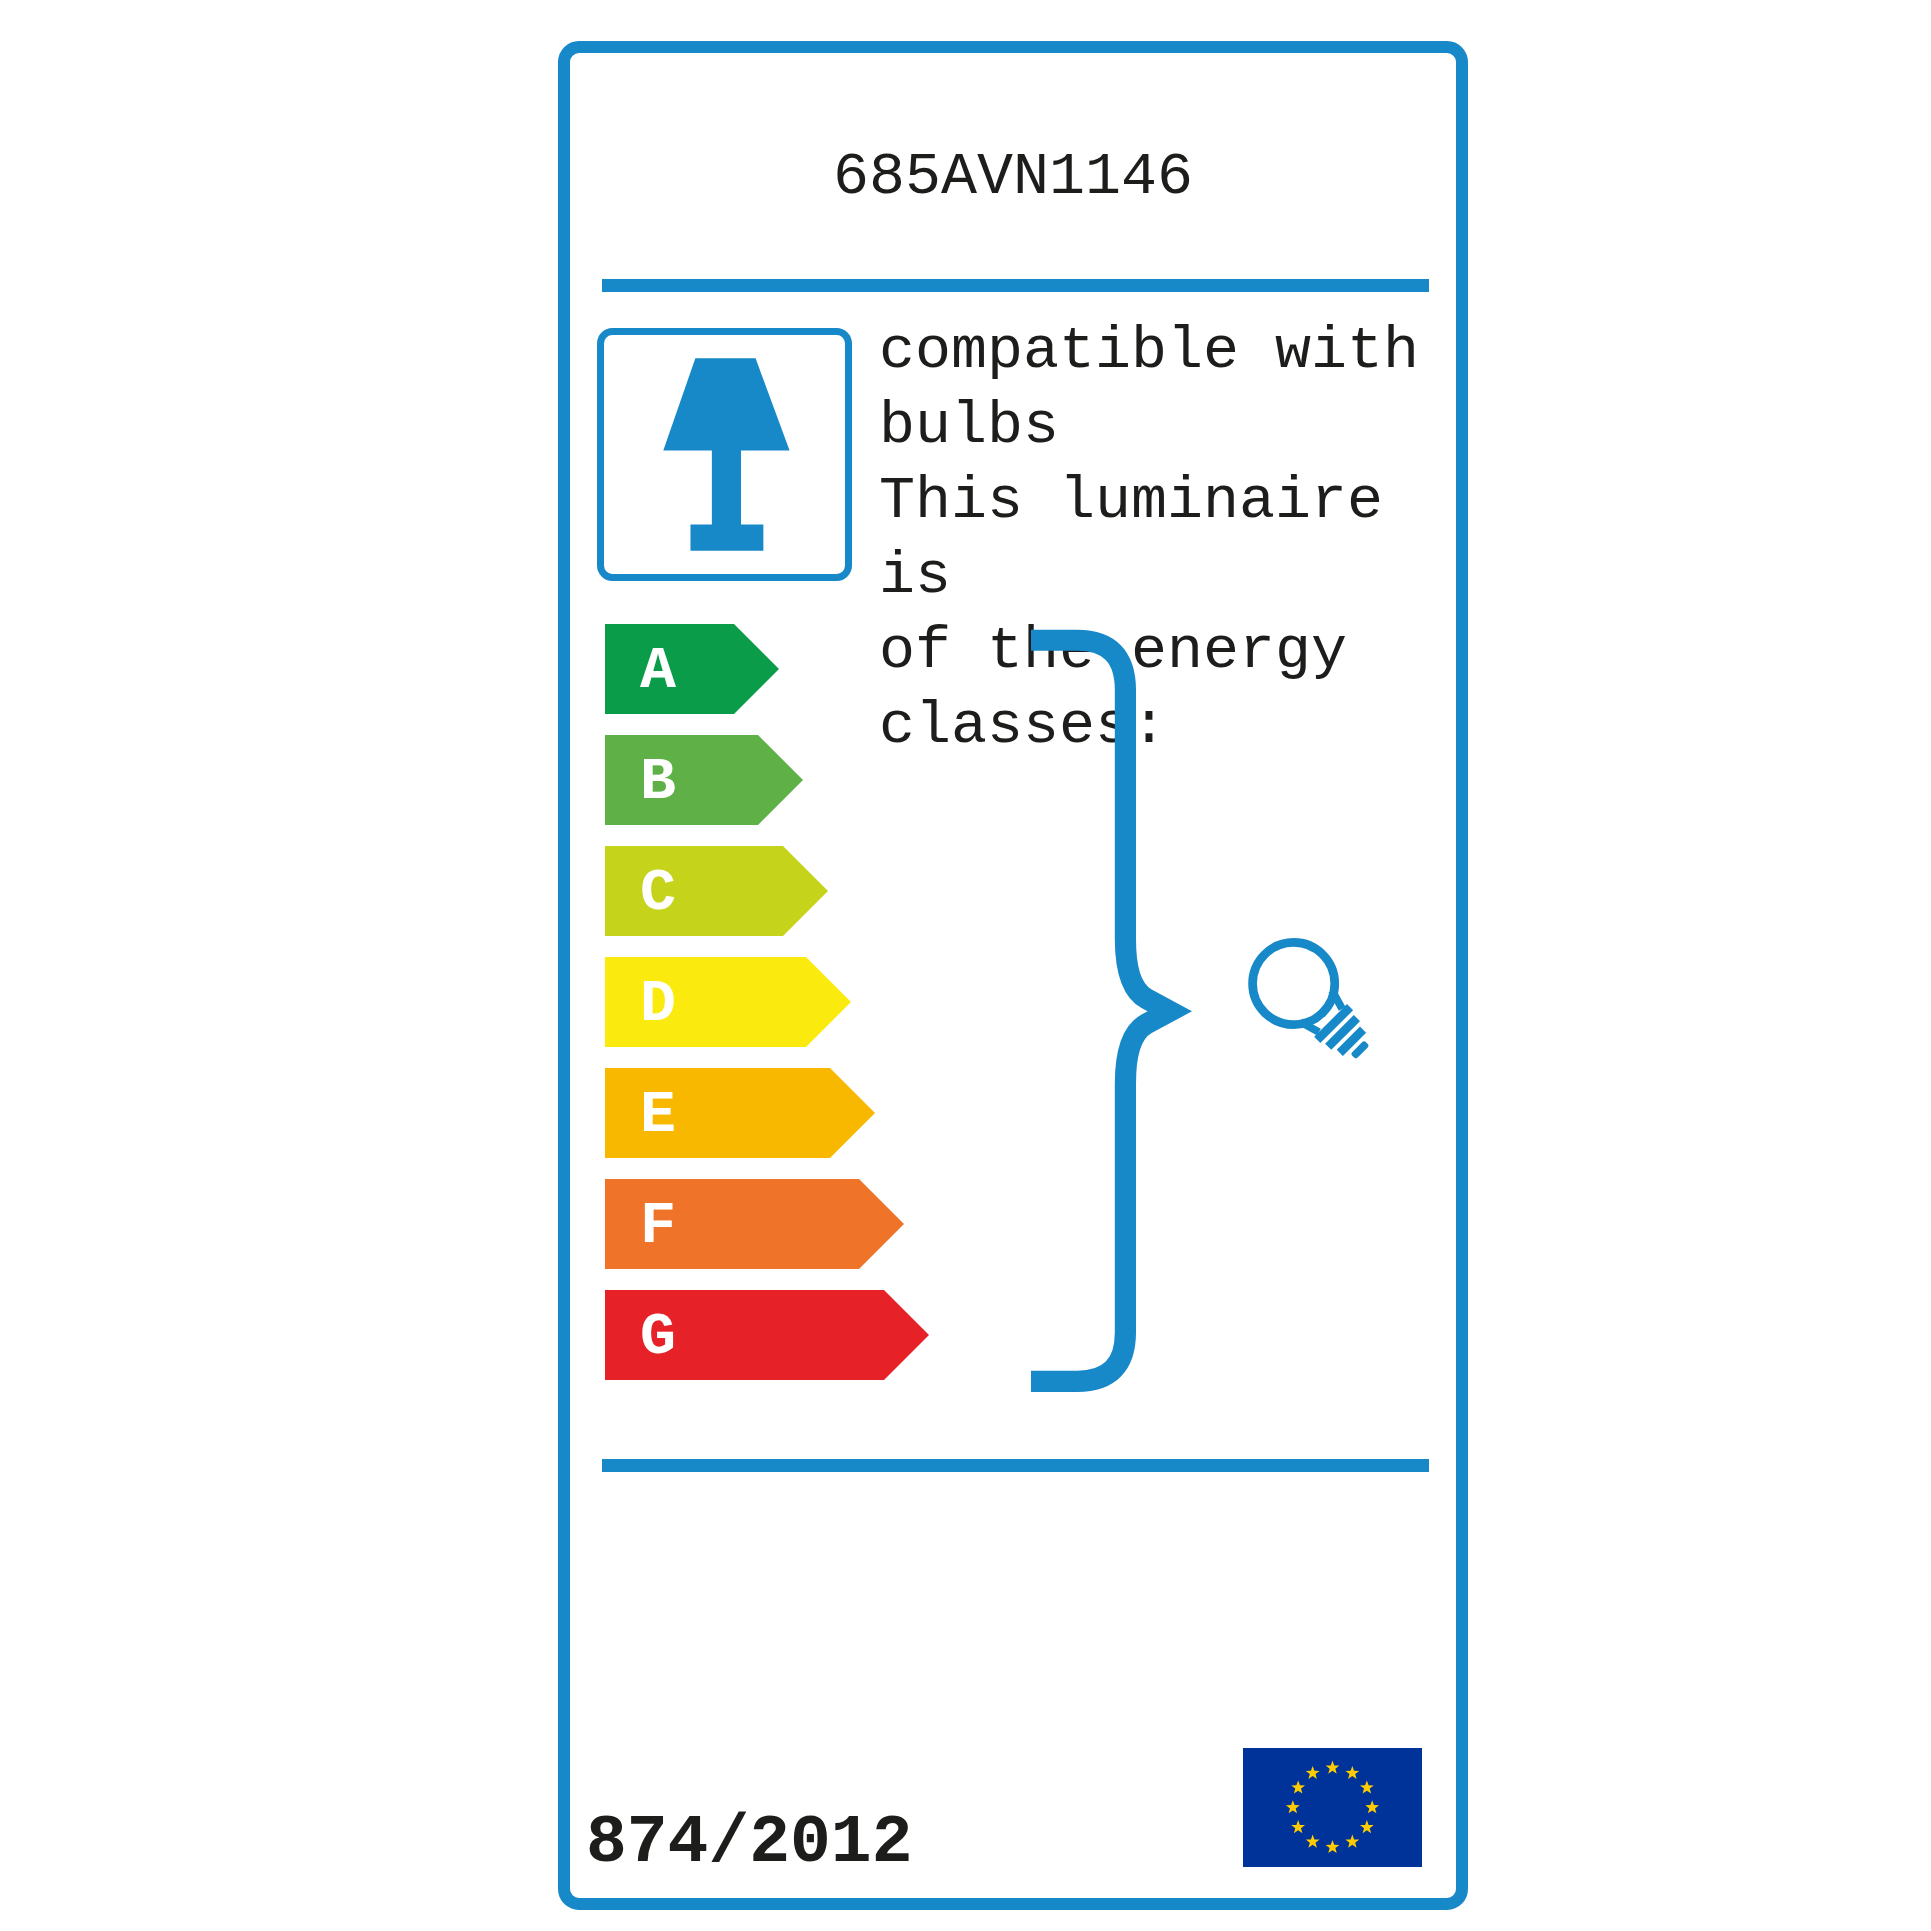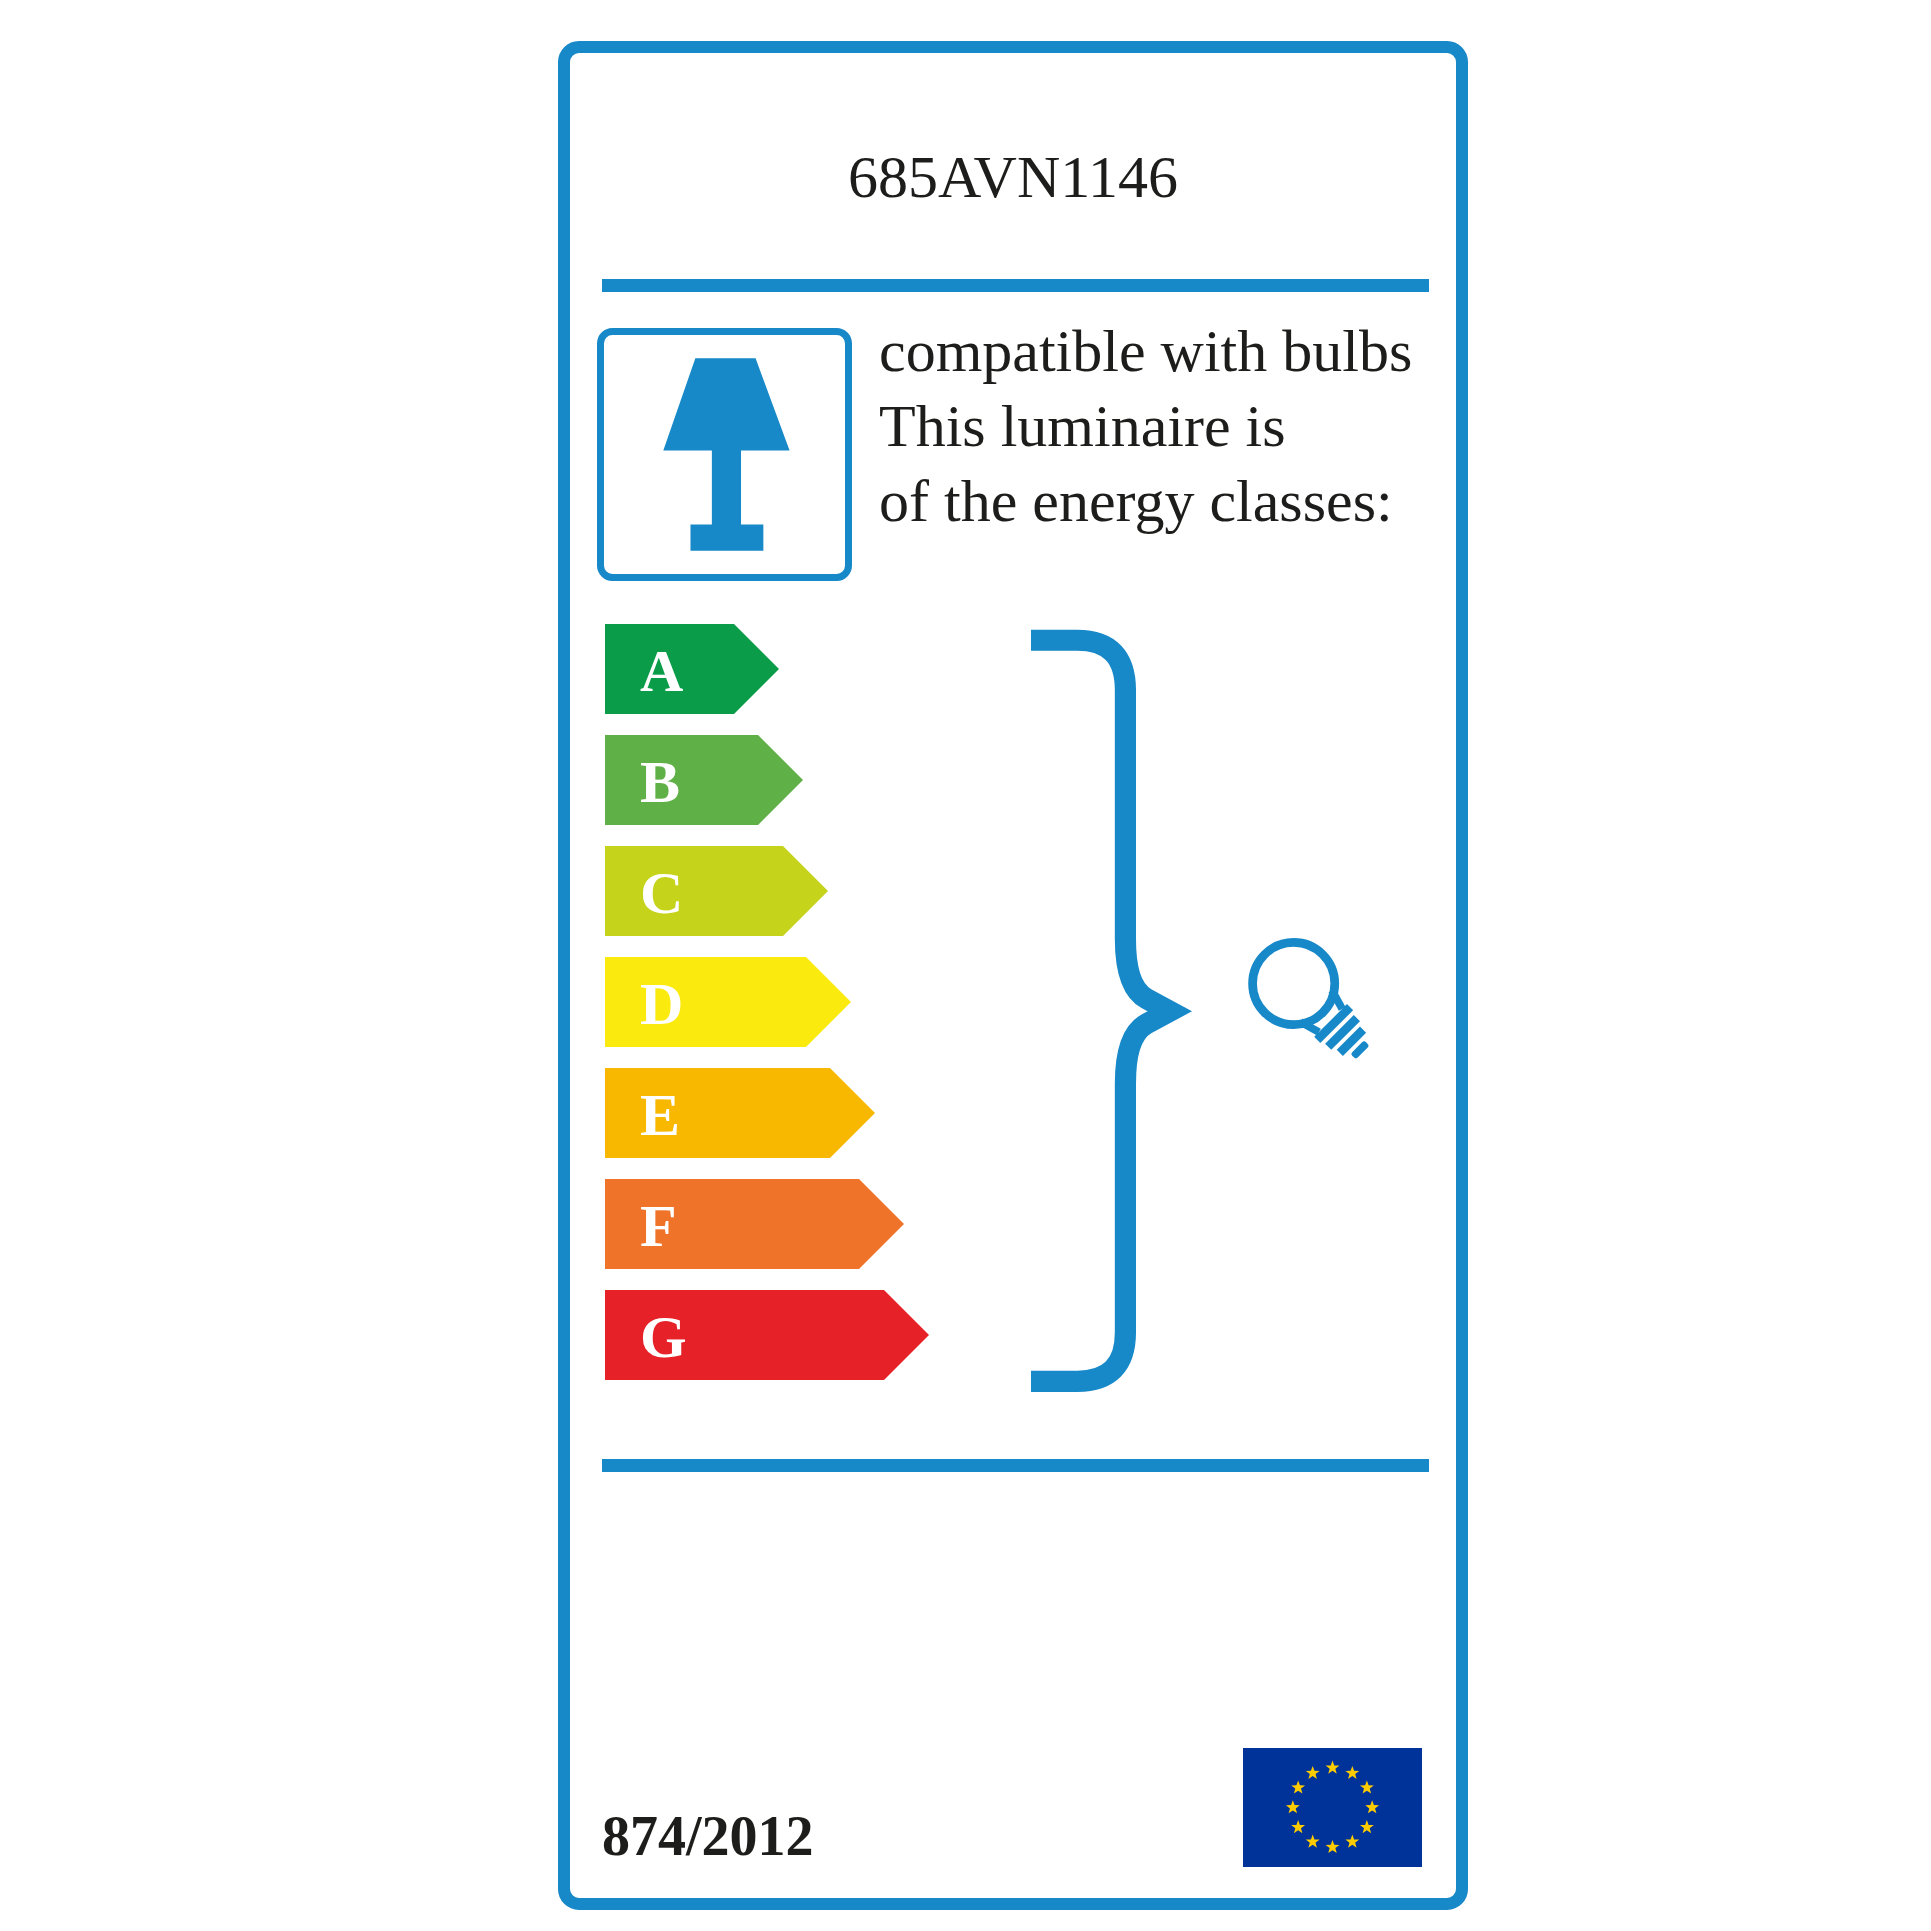--- a/index.html
+++ b/index.html
@@ -1,18 +1,18 @@
 <!DOCTYPE html>
 <html><head>
 <meta charset="utf-8">
 <style>
   html,body{margin:0;padding:0;background:#fff;}
   .canvas{
     position:relative;width:1750px;height:1931px;background:#fff;overflow:hidden;
-    font-family:Liberation Serif, serif;
+    font-family:Liberation Mono, monospace;
     --accent:#1788C8; --text:#1D1D1B; --flag-blue:#003399; --star-yellow:#FFCC00;
   }
   .frame{
     position:absolute;left:558px;top:41px;width:910px;height:1869px;
     box-sizing:border-box;border:12.6px solid var(--accent);border-radius:21px;background:#fff;
   }
   .code{
     position:absolute;left:558px;top:143px;width:910px;text-align:center;
     font-size:60px;color:var(--text);
   }
@@ -33,22 +33,22 @@
     height:90px;margin-bottom:21px;box-sizing:border-box;
     clip-path:polygon(0 0, calc(100% - 45px) 0, 100% 50%, calc(100% - 45px) 100%, 0 100%);
     display:flex;align-items:center;padding-left:35px;
   }
   .arrow span{
     font-size:60px;font-weight:bold;color:#ffffff;line-height:1;padding-top:3.9px;
   }
   .brace-svg{position:absolute;left:1004px;top:599px;width:212px;height:811px;}
   .bulb-svg{position:absolute;left:1226px;top:912px;width:174px;height:174px;}
   .reg{
-    position:absolute;left:602px;top:1804px;
-    font-size:56px;font-weight:bold;color:var(--text);
+    position:absolute;left:586px;top:1804px;
+    font-size:68px;font-weight:bold;color:var(--text);
   }
   .euflag{position:absolute;left:1243px;top:1748px;width:179px;height:119px;}
   .accent-fill{fill:var(--accent);}
   .accent-stroke{stroke:var(--accent);fill:none;}
   .flag-bg{fill:var(--flag-blue);}
   .star{fill:var(--star-yellow);}
 </style>
 </head>
 <body>
 

